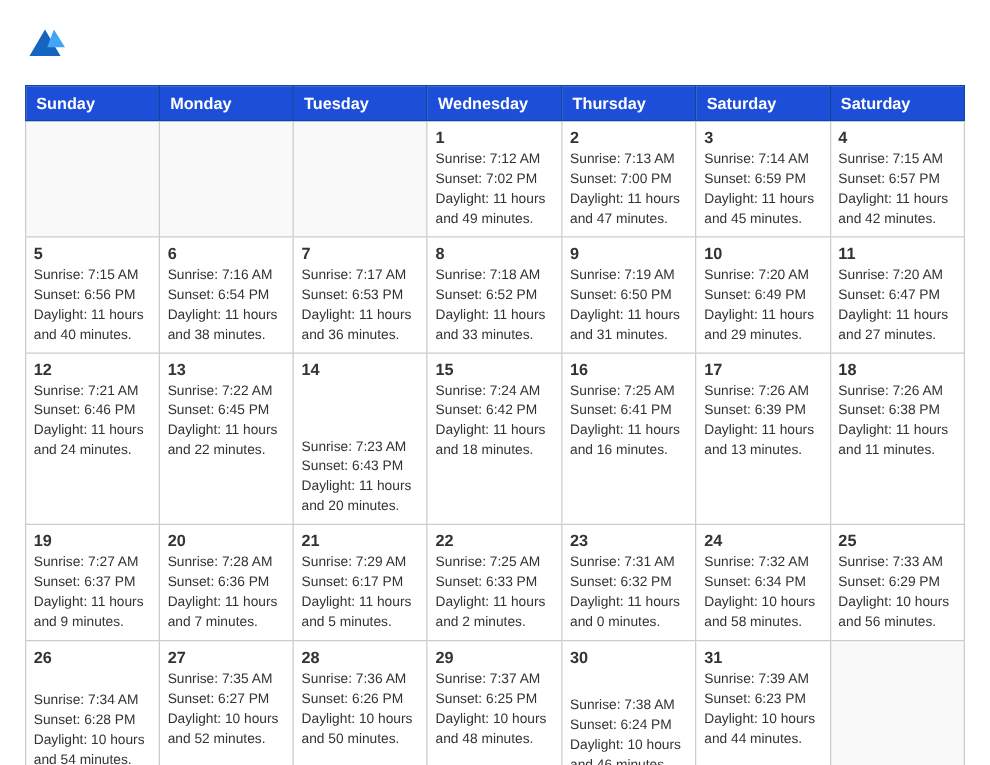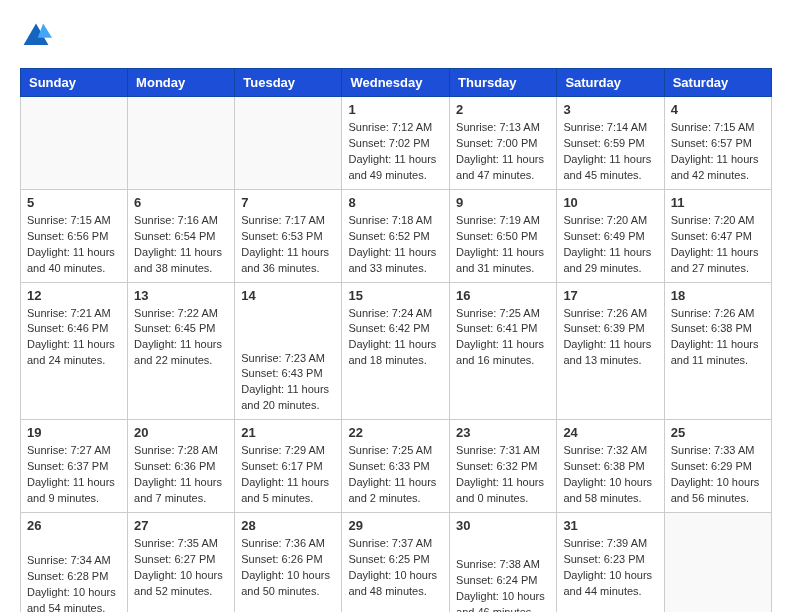--- a/index.html
+++ b/index.html
@@ -283,21 +283,21 @@
         <td>
           <span class="day-number">23</span>
           <div class="day-info" style="white-space: pre-line;">Sunrise: 7:31 AM
 Sunset: 6:32 PM
 Daylight: 11 hours
 and 0 minutes.</div>
         </td>
         <td>
           <span class="day-number">24</span>
           <div class="day-info" style="white-space: pre-line;">Sunrise: 7:32 AM
-Sunset: 6:38 PM
+Sunset: 6:34 PM
 Daylight: 10 hours
 and 58 minutes.</div>
         </td>
         <td>
           <span class="day-number">25</span>
           <div class="day-info" style="white-space: pre-line;">Sunrise: 7:33 AM
 Sunset: 6:29 PM
 Daylight: 10 hours
 and 56 minutes.</div>
         </td>

